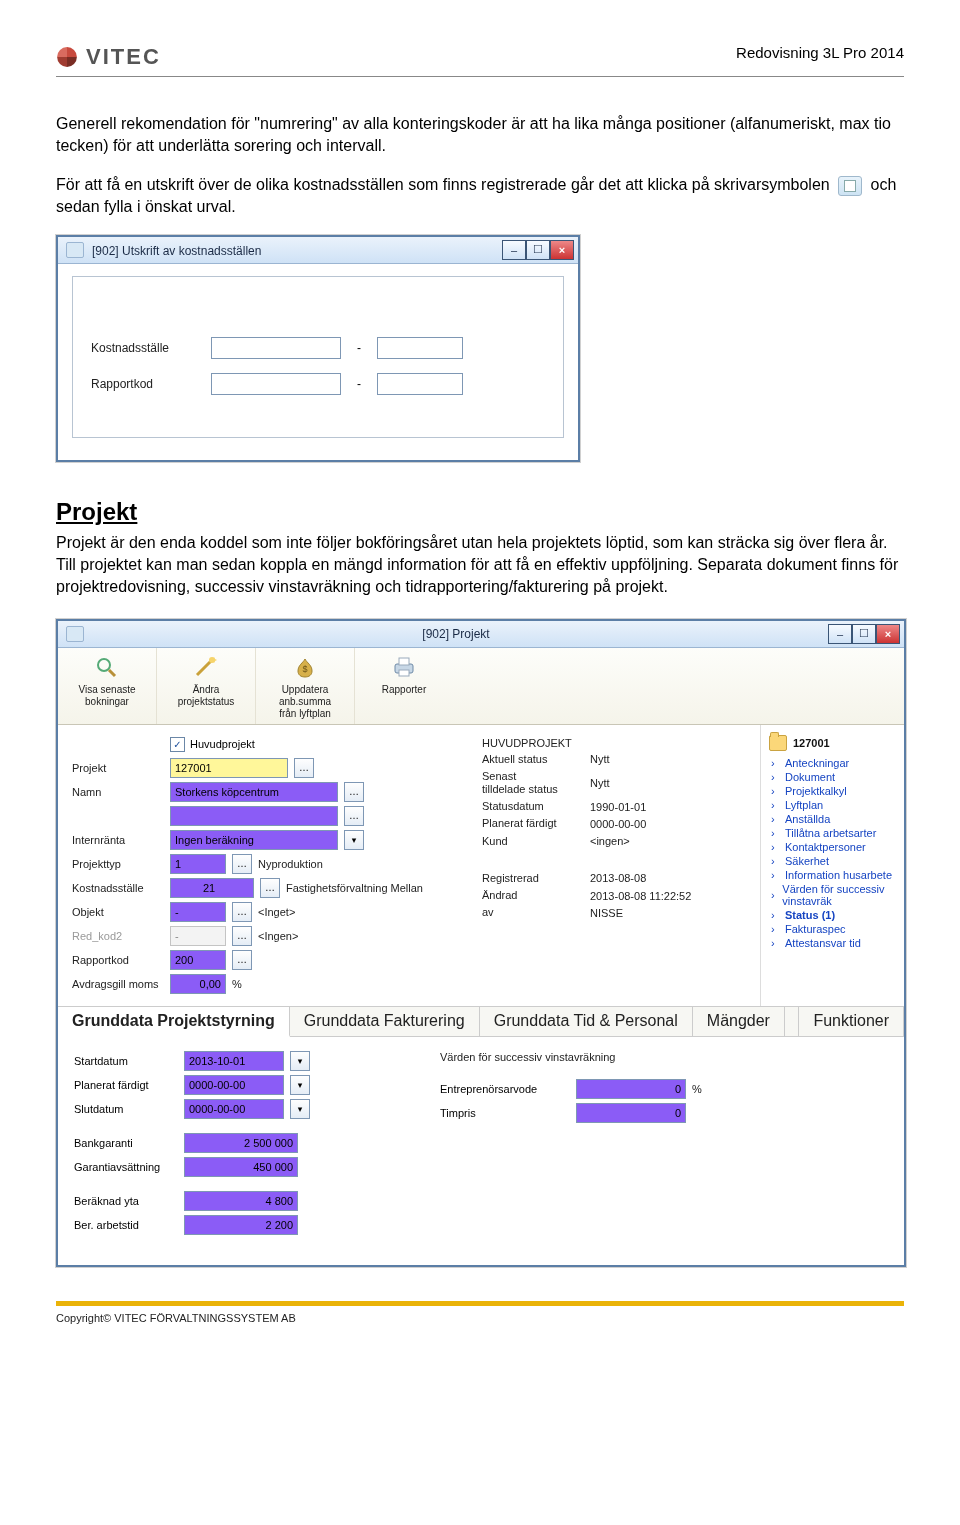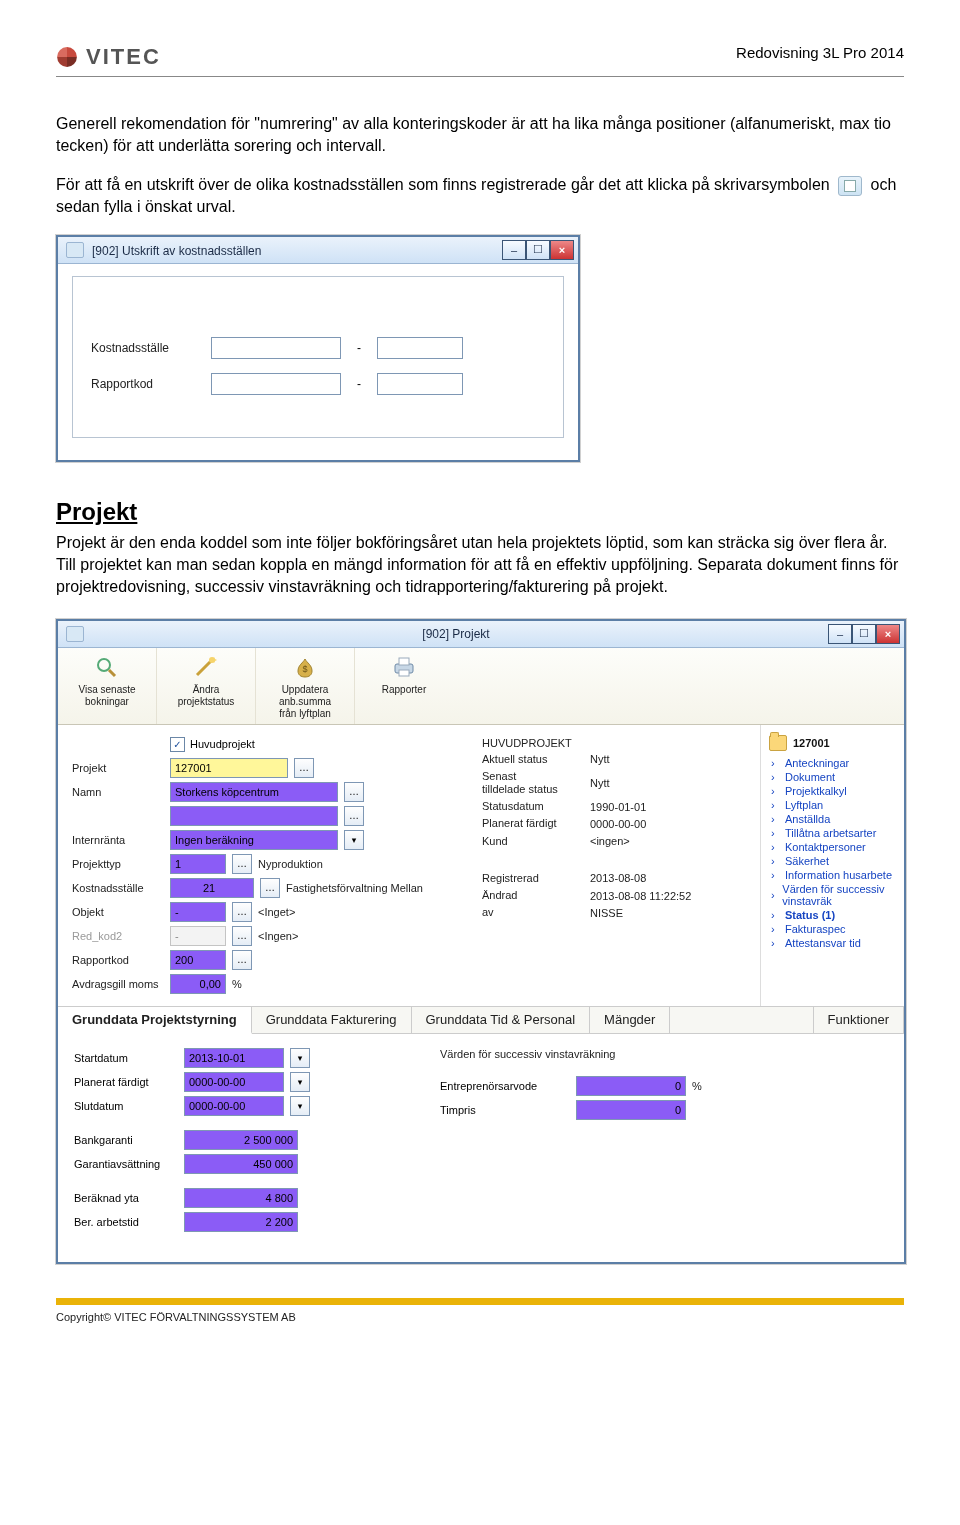--- a/index.html
+++ b/index.html
@@ -63,30 +63,30 @@
   .folder-icon{width:16px;height:14px;background:#fbd779;border:1px solid #caa341;border-radius:2px;position:relative}
   .folder-icon::before{content:"";position:absolute;left:0;top:-4px;width:7px;height:4px;background:#fbd779;border:1px solid #caa341;border-bottom:none;border-radius:2px 2px 0 0}
   .tree{list-style:none;margin:6px 0 0 2px;padding:0;font-size:11px}
   .tree li{display:flex;align-items:center;gap:4px;margin:2px 0;color:#1544c2;cursor:default}
   .tree .caret{width:10px;font-size:11px;color:#1544c2}
   .tree .tnode{color:#1544c2}
   .tree .bold .tnode{font-weight:700}
   .tree .ul .tnode{}
   
   .tabs{display:flex;border-top:1px solid #ccc;border-bottom:1px solid #ccc;background:#f7f7f3}
-  .tab{padding:5px 14px;font-size:13px;border-right:1px solid #ccc;color:#222}
+  .tab{padding:5px 14px;font-size:16px;border-right:1px solid #ccc;color:#222}
   .tab.active{background:#fff;font-weight:700;border-bottom:2px solid #fff;margin-bottom:-1px}
   .tabpanel{padding:14px 16px 26px 16px;display:flex;gap:36px}
   .tp-left{flex:0 0 330px}
   .tp-right{flex:1}
   .tp-row{display:flex;align-items:center;margin-bottom:4px;gap:6px;font-size:11px}
   .tp-lab{width:104px}
   .tp-head{font-size:11px;color:#222;margin-bottom:16px}
   .num-in{text-align:right}
-  .footer{margin-top:34px;padding-top:6px;border-top:7px solid #eab308;font-size:11px;color:#222}
+  .footer{margin-top:34px;padding-top:6px;border-top:5px solid #eab308;font-size:11px;color:#222}
 </style>
 </head>
 <body>
 
 <div class="page">
   <div class="hdr">
     <div class="logo">
       <svg width="22" height="22" viewBox="0 0 100 100">
         <path d="M50 5 A45 45 0 0 1 95 50 L50 50 Z" fill="#c84a3e"></path>
         <path d="M50 50 L95 50 A45 45 0 0 1 50 95 Z" fill="#7a2d24"></path>

